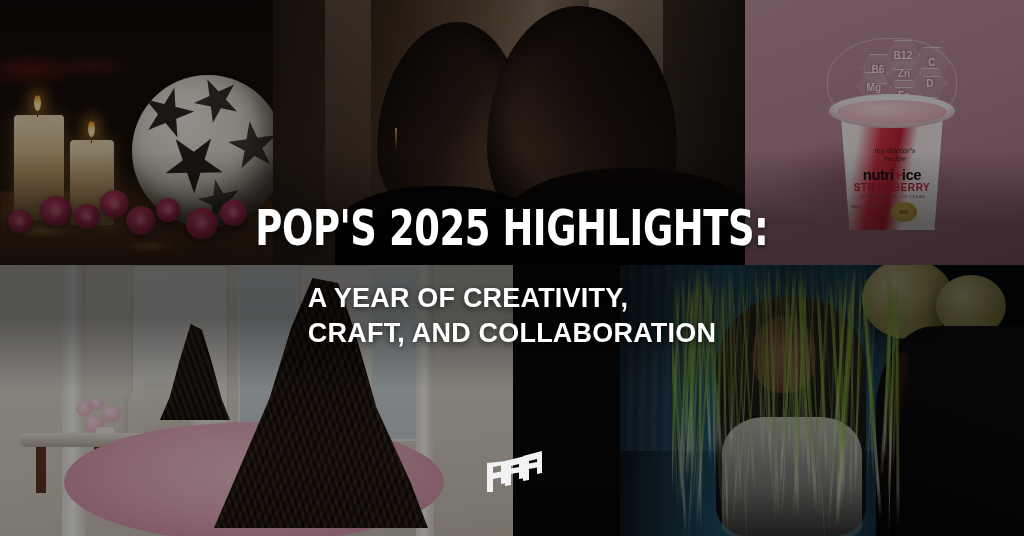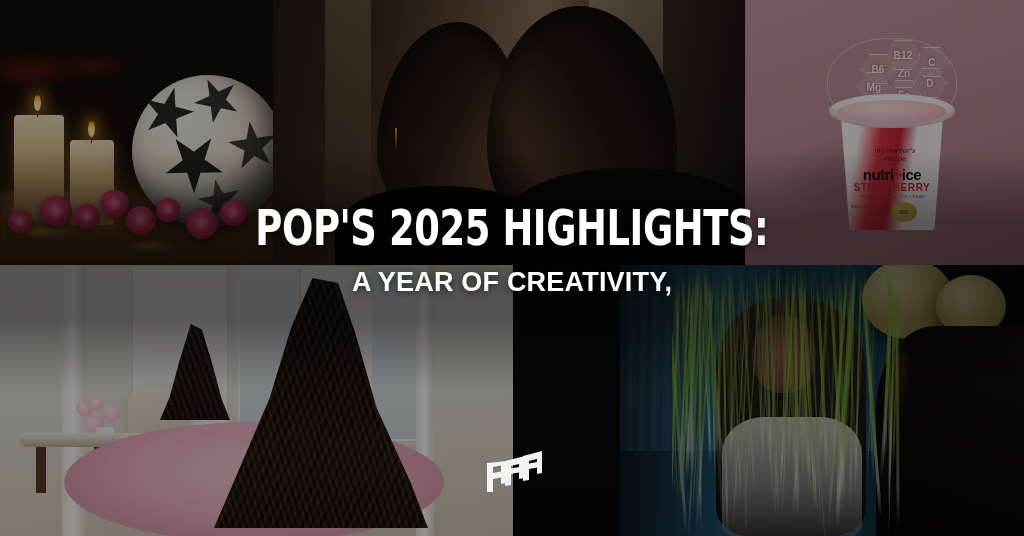--- a/index.html
+++ b/index.html
@@ -336,21 +336,21 @@
     pointer-events:none;
   }
   #title {
     margin-top:203px;
     font-family:"DejaVu Sans Condensed","Liberation Sans Narrow","Liberation Sans", sans-serif;
     font-weight:bold; font-size:50px; line-height:1.0; color:#ffffff;
     letter-spacing:-0.5px; transform:scaleX(.82); transform-origin:center center;
     white-space:nowrap; text-shadow:0 2px 6px rgba(0,0,0,.55);
   }
   #subtitle {
-    margin-top:12px; text-align:left;
+    margin-top:28px; text-align:left;
     font-family:"Liberation Sans", sans-serif; font-weight:bold;
     font-size:27px; line-height:1.30; color:#ffffff; letter-spacing:.2px;
     text-shadow:0 2px 6px rgba(0,0,0,.6);
   }
   #subtitle .l2 { display:block; }
 
   
   #scratched {
     position:absolute; left:626px; top:383px;
     font-family:"Liberation Sans", sans-serif; font-weight:normal;
@@ -585,20 +585,21 @@
       </div>
   </div>
 
   <div id="overlay"></div>
   <div id="overlay-center"></div>
 
   <div id="textblock">
     <div id="title">POP'S 2025 HIGHLIGHTS:</div>
     <div id="subtitle">
       <span class="l1">A YEAR OF CREATIVITY,</span>
+      <span class="l2">CRAFT, AND COLLABORATION</span>
     </div>
   </div>
 
 
   <div id="logo">
     <svg viewBox="0 0 112 84" xmlns="http://www.w3.org/2000/svg" aria-hidden="true">
       <g fill="#f2f2f2">
         <path d="M2 26 L2 84 L14 84 L14 58 L30 55 L30 68 L42 66 L42 22 L2 26 Z M14 34 L30 31 L30 43 L14 46 Z"></path>
         <path d="M38 22 L38 72 L50 70 L50 48 L66 45 L66 58 L78 56 L78 12 L38 22 Z M50 32 L66 28 L66 34 L50 37 Z"></path>
         <path d="M74 12 L74 62 L86 60 L86 38 L102 35 L102 48 L112 46 L112 2 L74 12 Z M86 22 L102 18 L102 24 L86 27 Z"></path>

